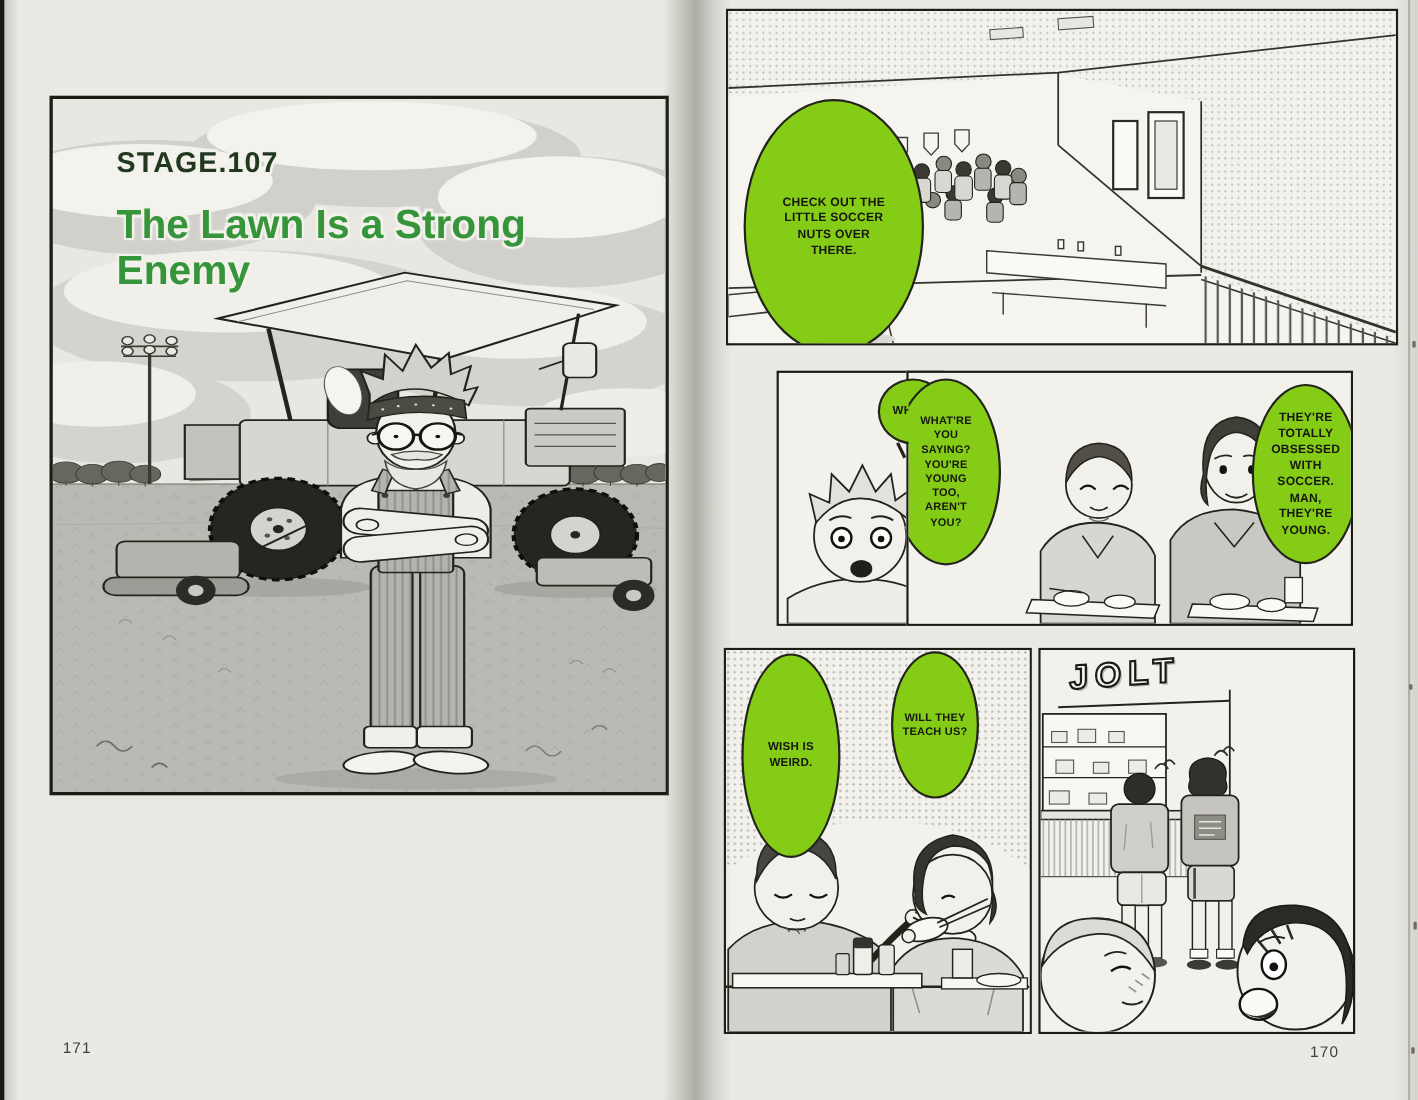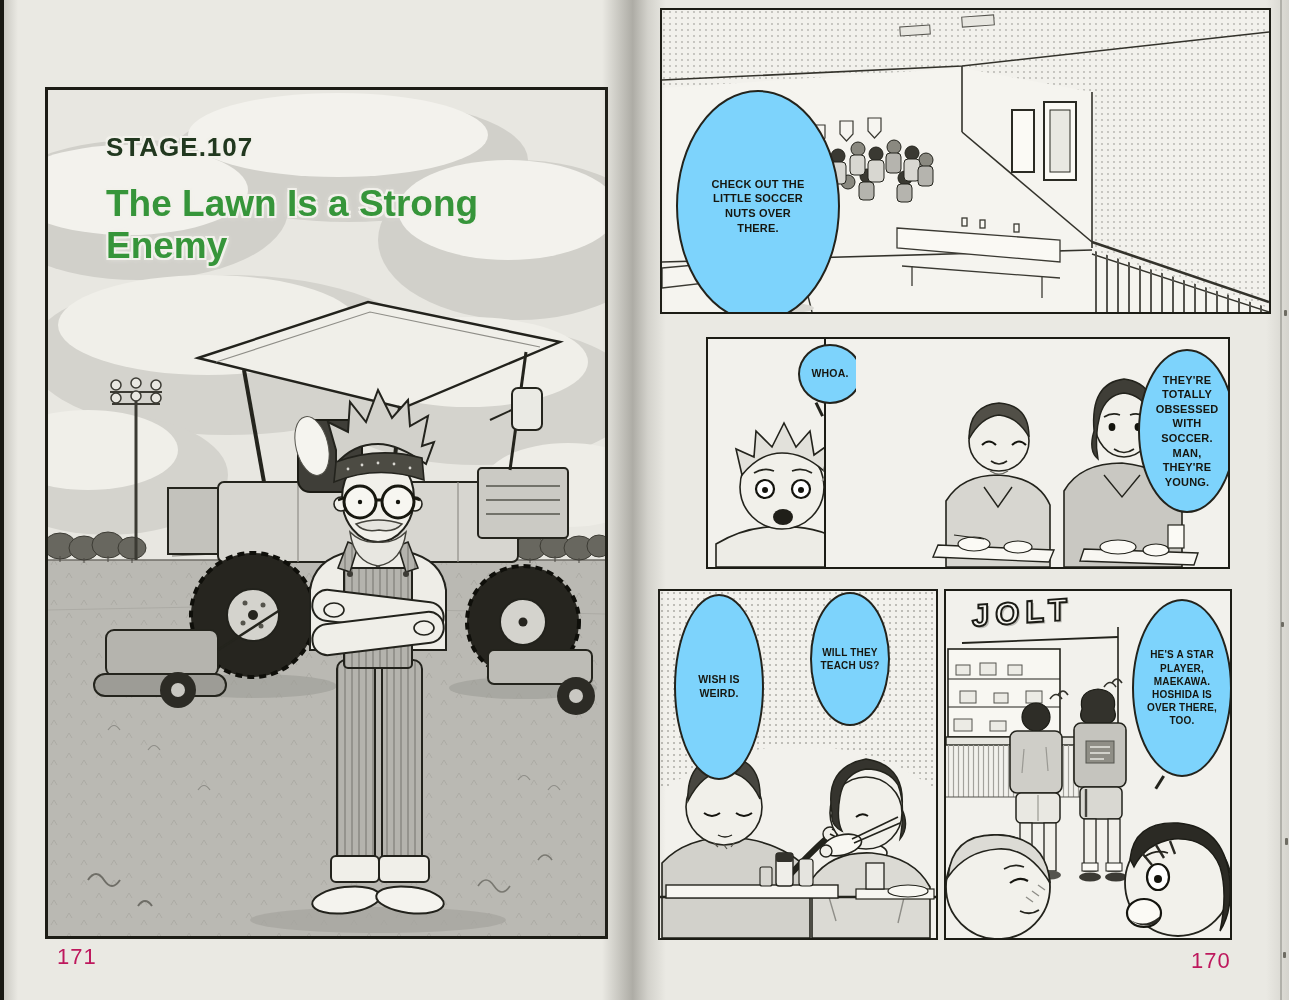--- a/index.html
+++ b/index.html
@@ -17,41 +17,41 @@
     background:linear-gradient(90deg, rgba(80,78,70,0), rgba(80,78,70,.14)); }
   .right-edge-line { position:absolute; left:1280px; top:0; width:2px; height:1000px; background:rgba(70,68,60,.28); }
   .speck { position:absolute; background:#6e6c63; border-radius:1px; }
 
   .panel {
     position:absolute; background:#f2f1ec; border:2px solid #1c1c15;
     box-sizing:border-box; overflow:hidden;
   }
   .panel svg.art { position:absolute; left:0; top:0; width:100%; height:100%; display:block; }
 
-  .left-panel { left:45px; top:87px; width:563px; height:852px; border-width:3px; background:#ecebe5; }
+  .left-panel { left:45px; top:87px; width:563px; height:636px; border-width:3px; background:#ecebe5; }
   .panel-top     { left:660px; top:8px;   width:611px; height:306px; }
   .panel-mid-l   { left:660px; top:337px; width:152px; height:232px;margin-left:46px; }
   .panel-mid-r   { left:824px; top:337px; width:406px; height:232px; }
   .panel-bot-l   { left:658px; top:589px; width:280px; height:351px; }
   .panel-bot-r   { left:944px; top:589px; width:288px; height:351px; }
 
   .title-block { position:absolute; left:58px; top:42px; z-index:6; }
   .stage-label {
     font-size:26px; font-weight:bold; letter-spacing:1px;
     color: var(--stage-label-color, #20351f);
     text-shadow:-2px -2px 0 #f2f1eb, 2px -2px 0 #f2f1eb, -2px 2px 0 #f2f1eb, 2px 2px 0 #f2f1eb, 0 0 5px #f2f1eb;
   }
   .chapter-title {
     margin-top:20px; font-size:37px; font-weight:bold; letter-spacing:0;
     color: var(--title-green, #36953a);
     text-shadow:-2px -2px 0 #f2f1eb, 2px -2px 0 #f2f1eb, -2px 2px 0 #f2f1eb, 2px 2px 0 #f2f1eb, 0 0 6px #f2f1eb;
   }
 
   .bubble {
-    position:absolute; z-index:5; background:#7dd3fc; border:2px solid #23231c; border-radius:50%;
+    position:absolute; z-index:5; background:#84cc16; border:2px solid #23231c; border-radius:50%;
     display:flex; align-items:center; justify-content:center; text-align:center;
     font-weight:bold; color:#16160f; box-sizing:border-box; line-height:1.32; letter-spacing:.2px;
   }
   .bubble .tail { position:absolute; width:15px; height:2.5px; background:#23231c; z-index:4; }
 
   .b-checkout { left:14px; top:80px; width:164px; height:232px; font-size:11px; padding:0 30px; }
   .b-whoa     { left:90px; top:5px;  width:64px;  height:60px;  font-size:10.5px; padding:0 4px; }
   .b-whoa .tail { left:12px; bottom:-8px; transform:rotate(64deg); }
   .b-question { left:-16px; top:5px; width:100px; height:170px; font-size:10px; padding:0 16px; }
   .b-answer   { left:312px; top:10px; width:98px; height:164px; font-size:11px; padding:0 12px; }
@@ -62,21 +62,21 @@
   .b-star .tail { left:18px; bottom:-8px; transform:rotate(-58deg); }
 
   .sfx-jolt {
     position:absolute; left:26px; top:4px; z-index:5;
     font-size:31px; font-weight:bold; letter-spacing:6px;
     color:#f6f5f0; -webkit-text-stroke:2px #1b1b15;
     text-shadow:2px 2px 0 rgba(27,27,21,.25);
     transform:rotate(-4deg) skewX(-4deg);
   }
 
-  .page-number { position:absolute; z-index:3; font-size:22px; color:#be185d; letter-spacing:1px; }
+  .page-number { position:absolute; z-index:3; font-size:14px; color:#404040; letter-spacing:1px; }
   .pn-left  { left:57px;  top:944px; }
   .pn-right { left:1191px; top:948px; }
 </style>
 </head>
 <body>
 
 <div class="spread">
 
   <div class="scan-edge-left"></div>
   <div class="scan-edge-left-soft"></div>
@@ -406,20 +406,21 @@
         <ellipse cx="286" cy="88" rx="3.4" ry="4" fill="#14140e"></ellipse>
           <ellipse cx="312" cy="88" rx="3.4" ry="4" fill="#14140e"></ellipse>
         <path d="M278,78 q8,-5 16,-2 M304,76 q8,-3 16,2" fill="none" stroke="#23231c" stroke-width="1.6"></path>
         <path d="M288,110 q10,7 20,0" fill="none" stroke="#23231c" stroke-width="1.6"></path>
         <polygon points="258,210 372,214 368,226 254,222" fill="#f8f7f2" stroke="#23231c" stroke-width="1.4"></polygon>
         <ellipse cx="292" cy="208" rx="18" ry="7" fill="#fbfaf5" stroke="#23231c" stroke-width="1.2"></ellipse>
         <ellipse cx="330" cy="211" rx="13" ry="6" fill="#fbfaf5" stroke="#23231c" stroke-width="1.2"></ellipse>
         <rect x="342" y="186" width="16" height="23" fill="#fbfaf5" stroke="#23231c" stroke-width="1.2"></rect>
       </g>
     </svg>
+    <div class="bubble b-question">WHAT'RE YOU SAYING? YOU'RE YOUNG TOO, AREN'T YOU?</div>
     <div class="bubble b-answer">THEY'RE TOTALLY OBSESSED WITH SOCCER. MAN, THEY'RE YOUNG.</div>
   </div>
 
   <div class="panel panel-bot-l">
     <svg class="art" viewBox="0 0 276 347" preserveAspectRatio="none">
       <defs>
         <pattern id="dotsBL" width="6" height="6" patternUnits="userSpaceOnUse">
           <rect width="6" height="6" fill="#f2f1ec"></rect>
           <circle cx="2" cy="2" r="1" fill="#adaca6"></circle>
         </pattern>
@@ -538,24 +539,20 @@
         <path d="M184,268 Q188,230 232,232 Q280,236 284,292 Q286,322 274,340 Q282,302 274,276 Q262,246 228,248 Q200,252 188,276 Z" fill="#2b2a24" stroke="#1b1b15" stroke-width="1.4"></path>
         <path d="M196,262 l10,12 M210,254 l8,13 M224,250 l5,13" stroke="#2b2a24" stroke-width="2.4"></path>
         <ellipse cx="212" cy="286" rx="11" ry="13" fill="#ffffff" stroke="#14140e" stroke-width="2.2"></ellipse>
         <circle cx="212" cy="288" r="4" fill="#14140e"></circle>
         <path d="M198,266 q12,-8 24,-4" fill="none" stroke="#23231c" stroke-width="1.8"></path>
         <ellipse cx="198" cy="322" rx="17" ry="14" fill="#fbfaf5" stroke="#14140e" stroke-width="2.2"></ellipse>
         <path d="M183,328 q15,10 30,-2 l0,4 q-15,10 -30,-2 z" fill="#2b2a24"></path>
       </g>
     </svg>
     <div class="sfx-jolt">JOLT</div>
-    <div class="bubble b-star">
-      <span>HE'S A STAR PLAYER, MAEKAWA. HOSHIDA IS OVER THERE, TOO.</span>
-      <span class="tail"></span>
-    </div>
   </div>
 
   <div class="spine-shadow"></div>
   <div class="right-edge-shade"></div>
   <div class="right-edge-line"></div>
   <div class="speck" style="left:1284px; top:310px; width:3px; height:6px;"></div>
   <div class="speck" style="left:1281px; top:622px; width:3px; height:5px;"></div>
   <div class="speck" style="left:1285px; top:838px; width:3px; height:7px;"></div>
   <div class="speck" style="left:1283px; top:952px; width:3px; height:6px;"></div>
 

